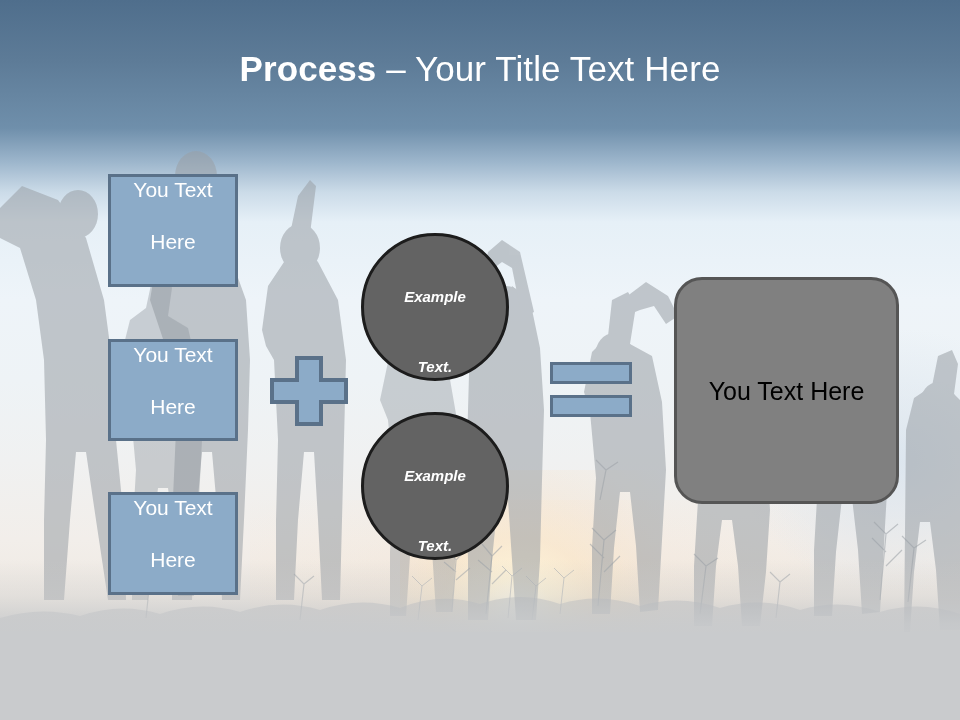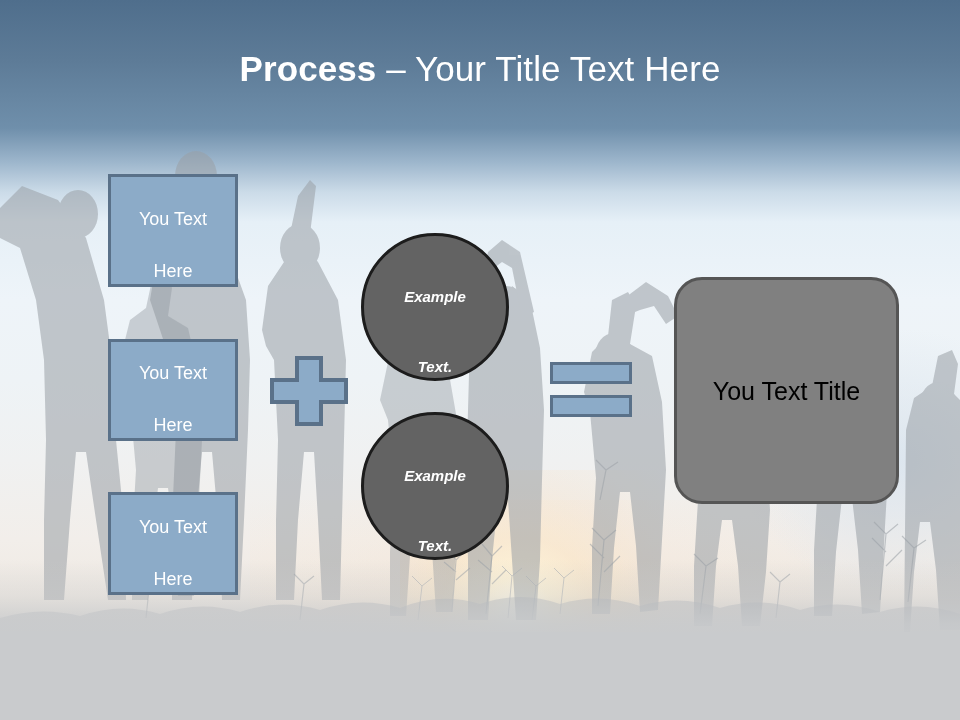--- a/index.html
+++ b/index.html
@@ -125,25 +125,25 @@
     font-weight: bold;
   }
 
   
   .blue-box {
     position: absolute;
     box-sizing: border-box;
     background: #8cabc8;
     border: 3px solid #5a7189;
     color: #ffffff;
-    font-size: 18px;
+    font-size: 21px;
     line-height: 26px;
     text-align: center;
     display: flex;
-    align-items: flex-end;
+    align-items: flex-start;
     justify-content: center;
     padding: 0 10px;
   }
   .blue-box span { display: block; }
 
   #box1 { left: 108px; top: 174px;  width: 130px; height: 113px; }
   #box2 { left: 108px; top: 339px;  width: 130px; height: 102px; }
   #box3 { left: 108px; top: 492px;  width: 130px; height: 103px; }
 
   
@@ -369,16 +369,16 @@
       <span>Text.</span>
     </span>
   </div>
 
   <div class="equals-sign">
     <div class="eq-bar top"></div>
     <div class="eq-bar bottom"></div>
   </div>
 
   <div id="result-box">
-    <span>You Text Title</span>
+    <span>You Text Here</span>
   </div>
 
 </div>
 
 </body></html>

